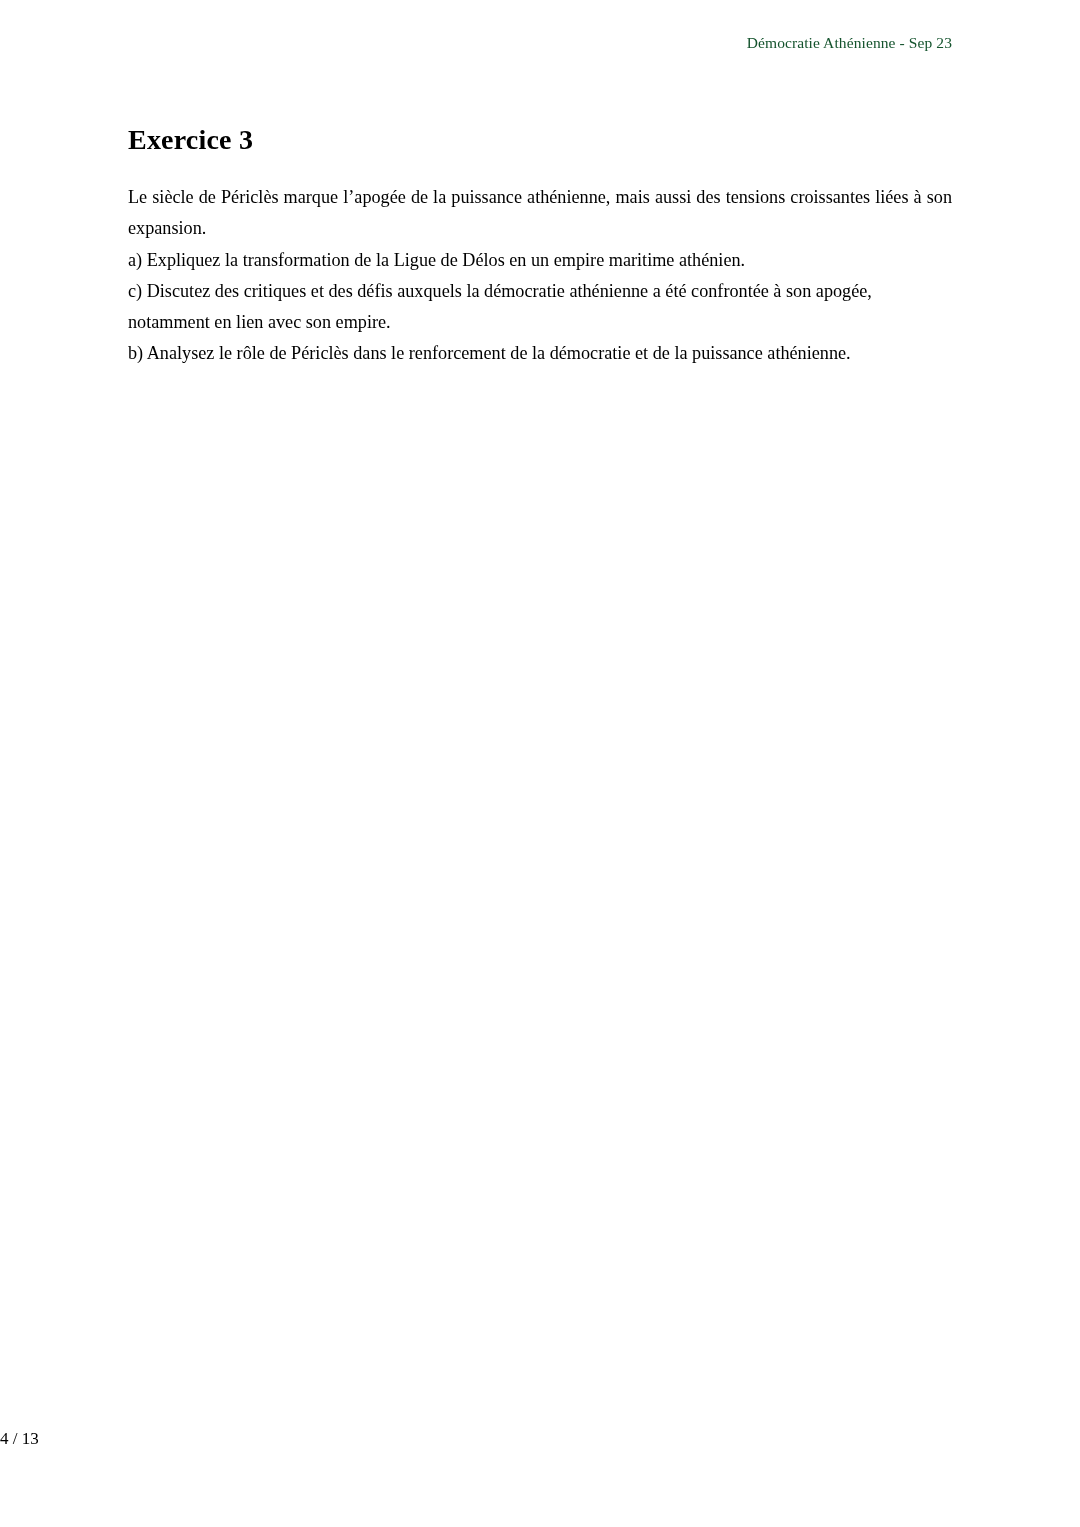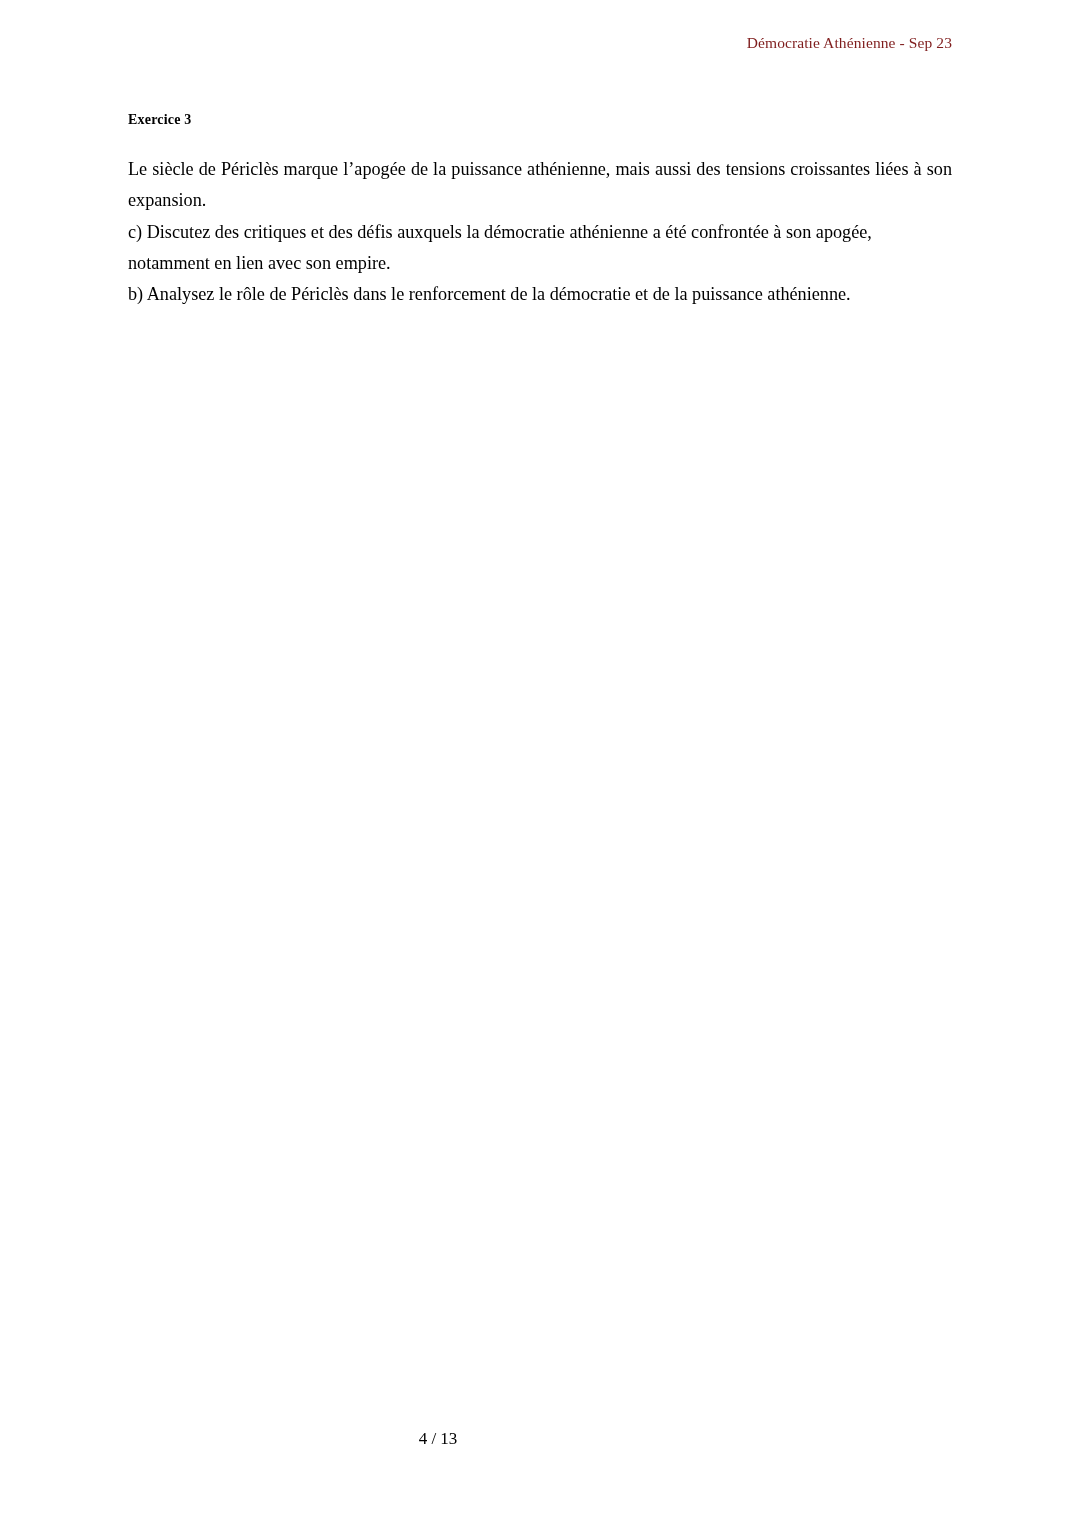--- a/index.html
+++ b/index.html
@@ -19,34 +19,34 @@
     position: relative;
     width: 1080px;
     height: 1527px;
     box-sizing: border-box;
   }
   .running-head {
     position: absolute;
     top: 34px;
     right: 128px;
     font-size: 15.5px;
-    color: #7f1d1d;
+    color: #14532d;
     letter-spacing: 0.1px;
     white-space: nowrap;
   }
   .content {
     position: absolute;
     top: 112px;
     left: 128px;
     width: 824px;
   }
   .exercise-title {
-    font-size: 14px;
+    font-size: 28px;
     font-weight: bold;
-    margin: 0 0 26px 0;
+    margin: 12px 0 26px 0;
     letter-spacing: 0.2px;
   }
   .body-text {
     font-size: 18.2px;
     line-height: 1.72;
     margin: 0;
     text-align: left;
   }
   .body-text .intro-line {
     display: block;
@@ -55,37 +55,37 @@
     margin-top: 24px;
   }
   .body-text .q-line {
     display: block;
   }
   .footer {
     position: absolute;
     bottom: 78px;
     left: 0;
     width: 876px;
-    text-align: center;
     font-size: 17px;
   }
 </style>
 </head>
 <body>
 
 <div class="page">
 
   <div class="running-head">Démocratie Athénienne - Sep 23</div>
 
   <div class="content">
 
     <h1 class="exercise-title">Exercice 3</h1>
 
     <div class="body-text">
       <span class="intro-line">Le siècle de Périclès marque l’apogée de la puissance athénienne, mais aussi des tensions croissantes liées à son expansion.</span>
+      <span class="q-line">a) Expliquez la transformation de la Ligue de Délos en un empire maritime athénien.</span>
       <span class="q-line">c) Discutez des critiques et des défis auxquels la démocratie athénienne a été confrontée à son apogée, notamment en lien avec son empire.</span>
       <span class="q-line">b) Analysez le rôle de Périclès dans le renforcement de la démocratie et de la puissance athénienne.</span>
     </div>
 
   </div>
 
   <div class="footer">4 / 13</div>
 
 </div>
 

